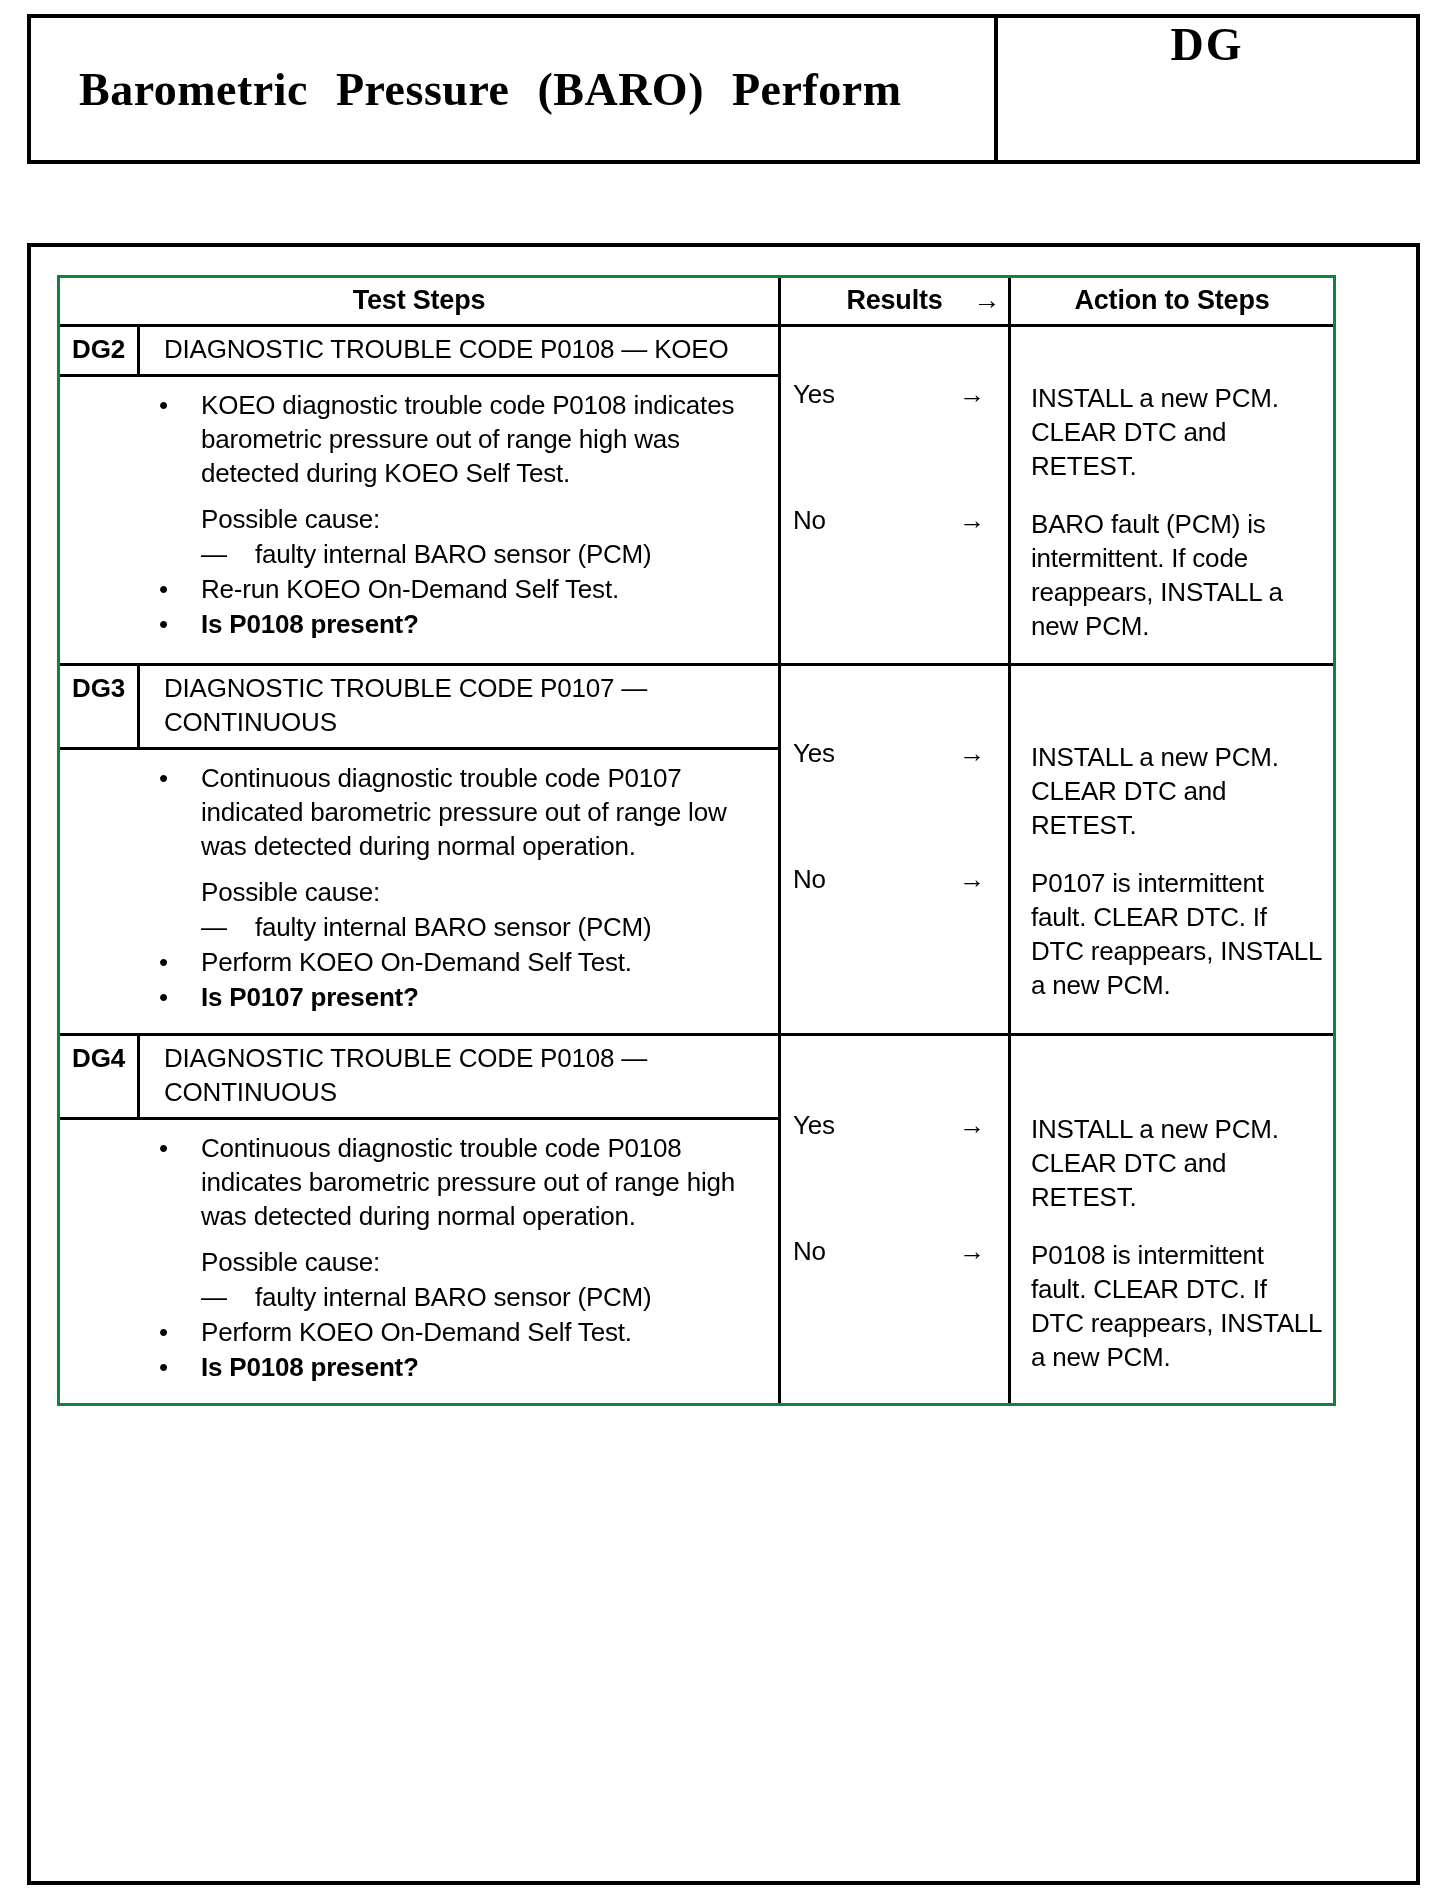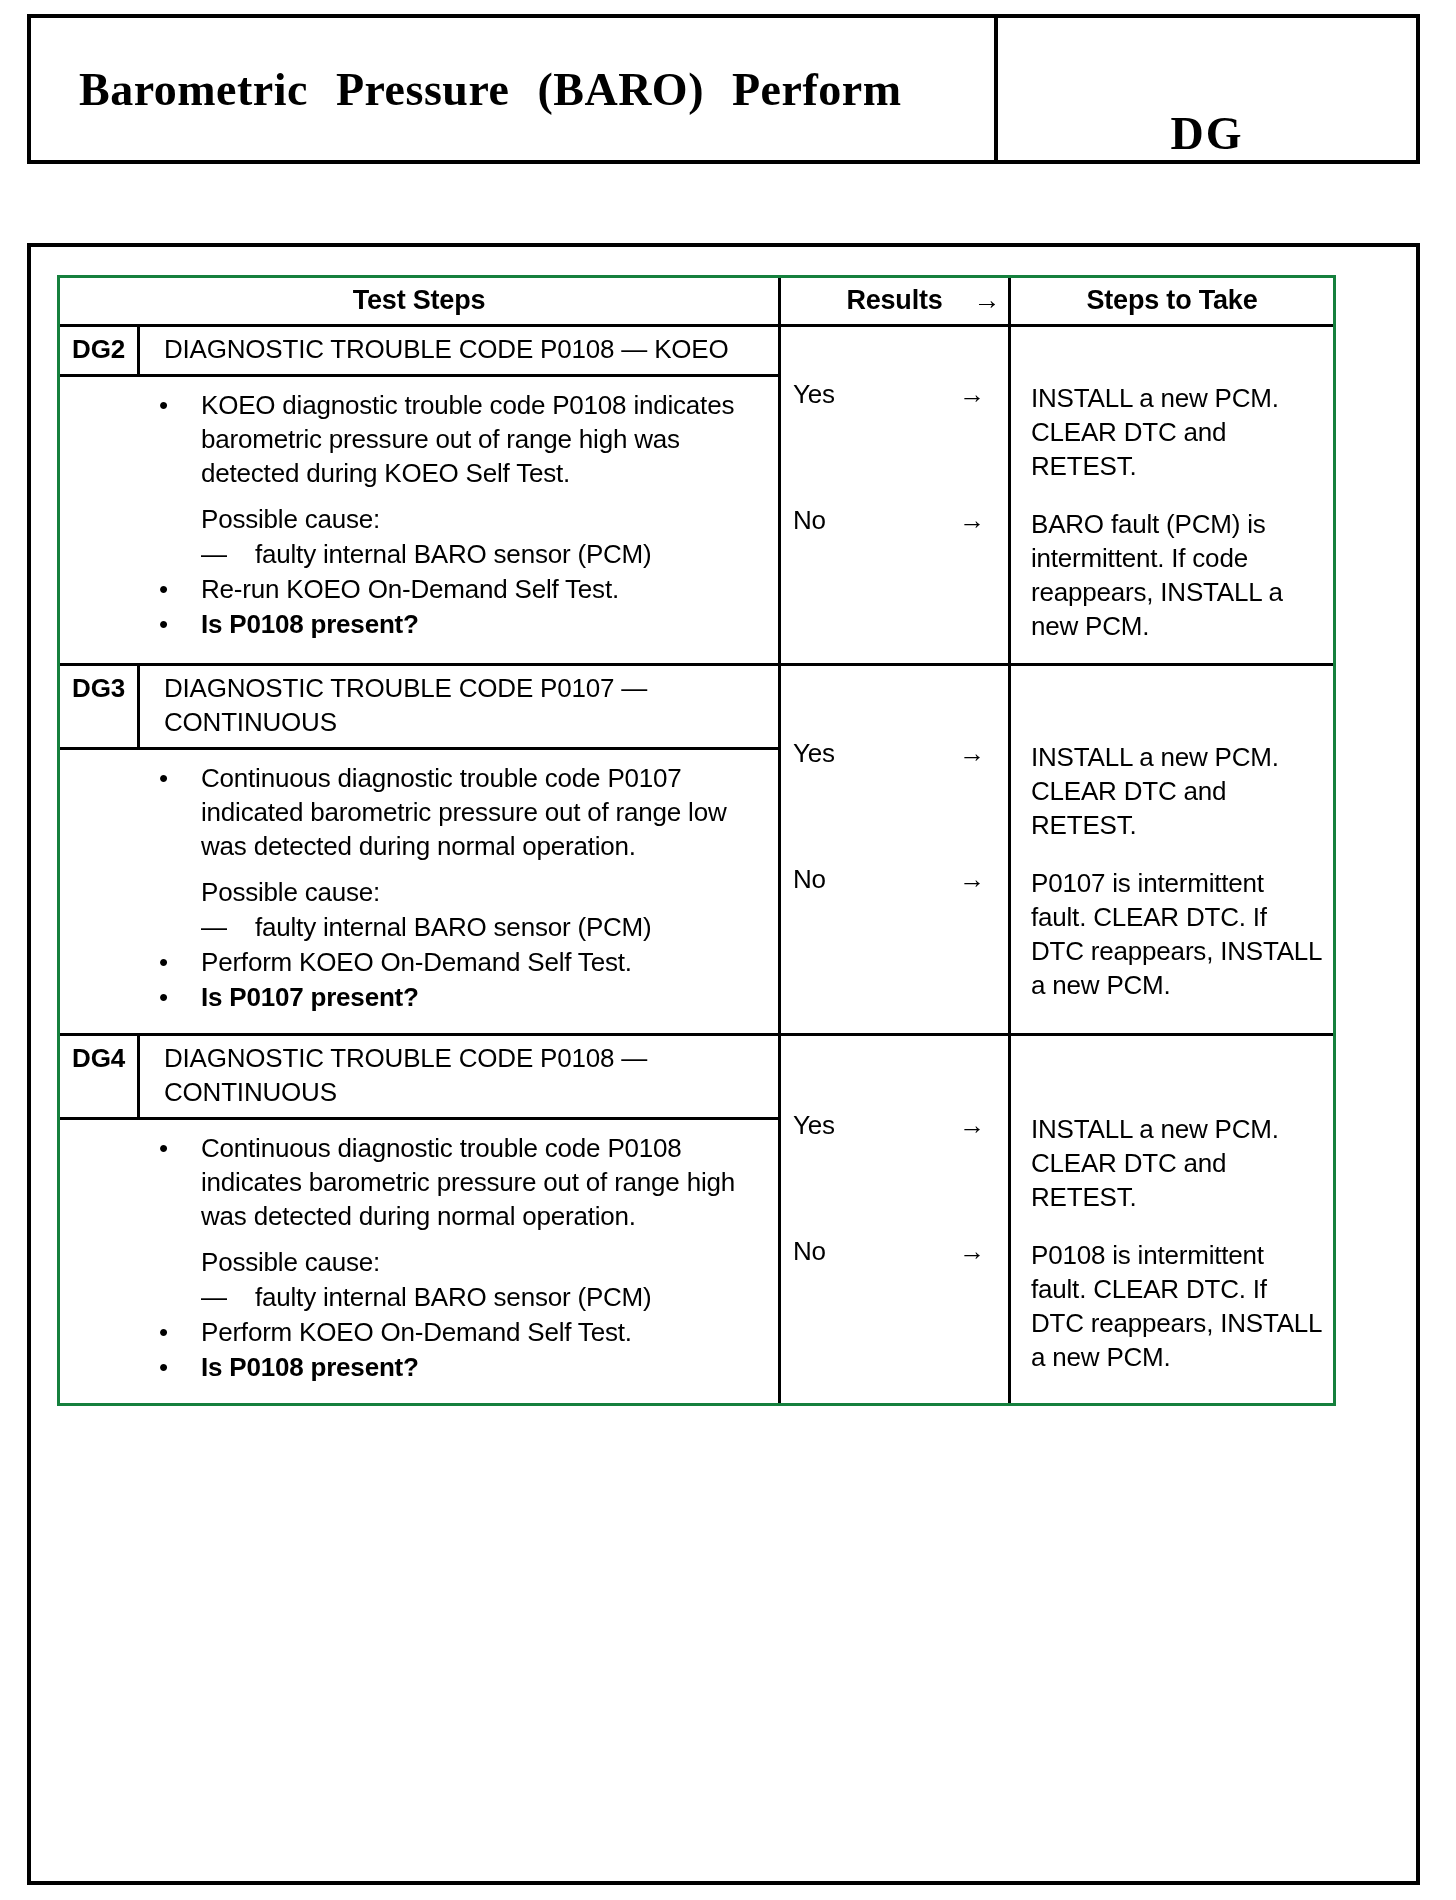--- a/index.html
+++ b/index.html
@@ -16,21 +16,21 @@
     border: 4px solid #000; box-sizing: border-box;
     display: flex;
   }
   .title-left {
     flex: 1 1 auto; display: flex; align-items: center;
     padding-left: 48px; box-sizing: border-box;
   }
   .title-right {
     width: 422px; flex: 0 0 422px;
     border-left: 4px solid #000; box-sizing: border-box;
-    display: flex; align-items: flex-end; justify-content: center;
+    display: flex; align-items: flex-start; justify-content: center;
   }
   .title-text {
     font-family: "Liberation Serif", serif;
     font-weight: bold; font-size: 46px; letter-spacing: 0.5px;
     word-spacing: 16px;
   }
   .dg-text {
     font-family: "Liberation Serif", serif;
     font-weight: bold; font-size: 46px; letter-spacing: 2px;
   }
@@ -118,21 +118,21 @@
 
 <div class="outer-box">
   <div class="diag-table">
 
     <div class="thead">
       <div class="th th-steps">Test Steps</div>
       <div class="th th-results">
         <span>Results</span>
         <span class="hdr-arrow">→</span>
       </div>
-      <div class="th th-action">Steps to Take</div>
+      <div class="th th-action">Action to Steps</div>
     </div>
 
     <div class="section sec-dg2">
       <div class="steps-col">
         <div class="sec-header">
           <div class="dg-cell">DG2</div>
           <div class="sec-title">DIAGNOSTIC TROUBLE CODE P0108 — KOEO</div>
         </div>
         <div class="steps">
           <div class="step bullet">

